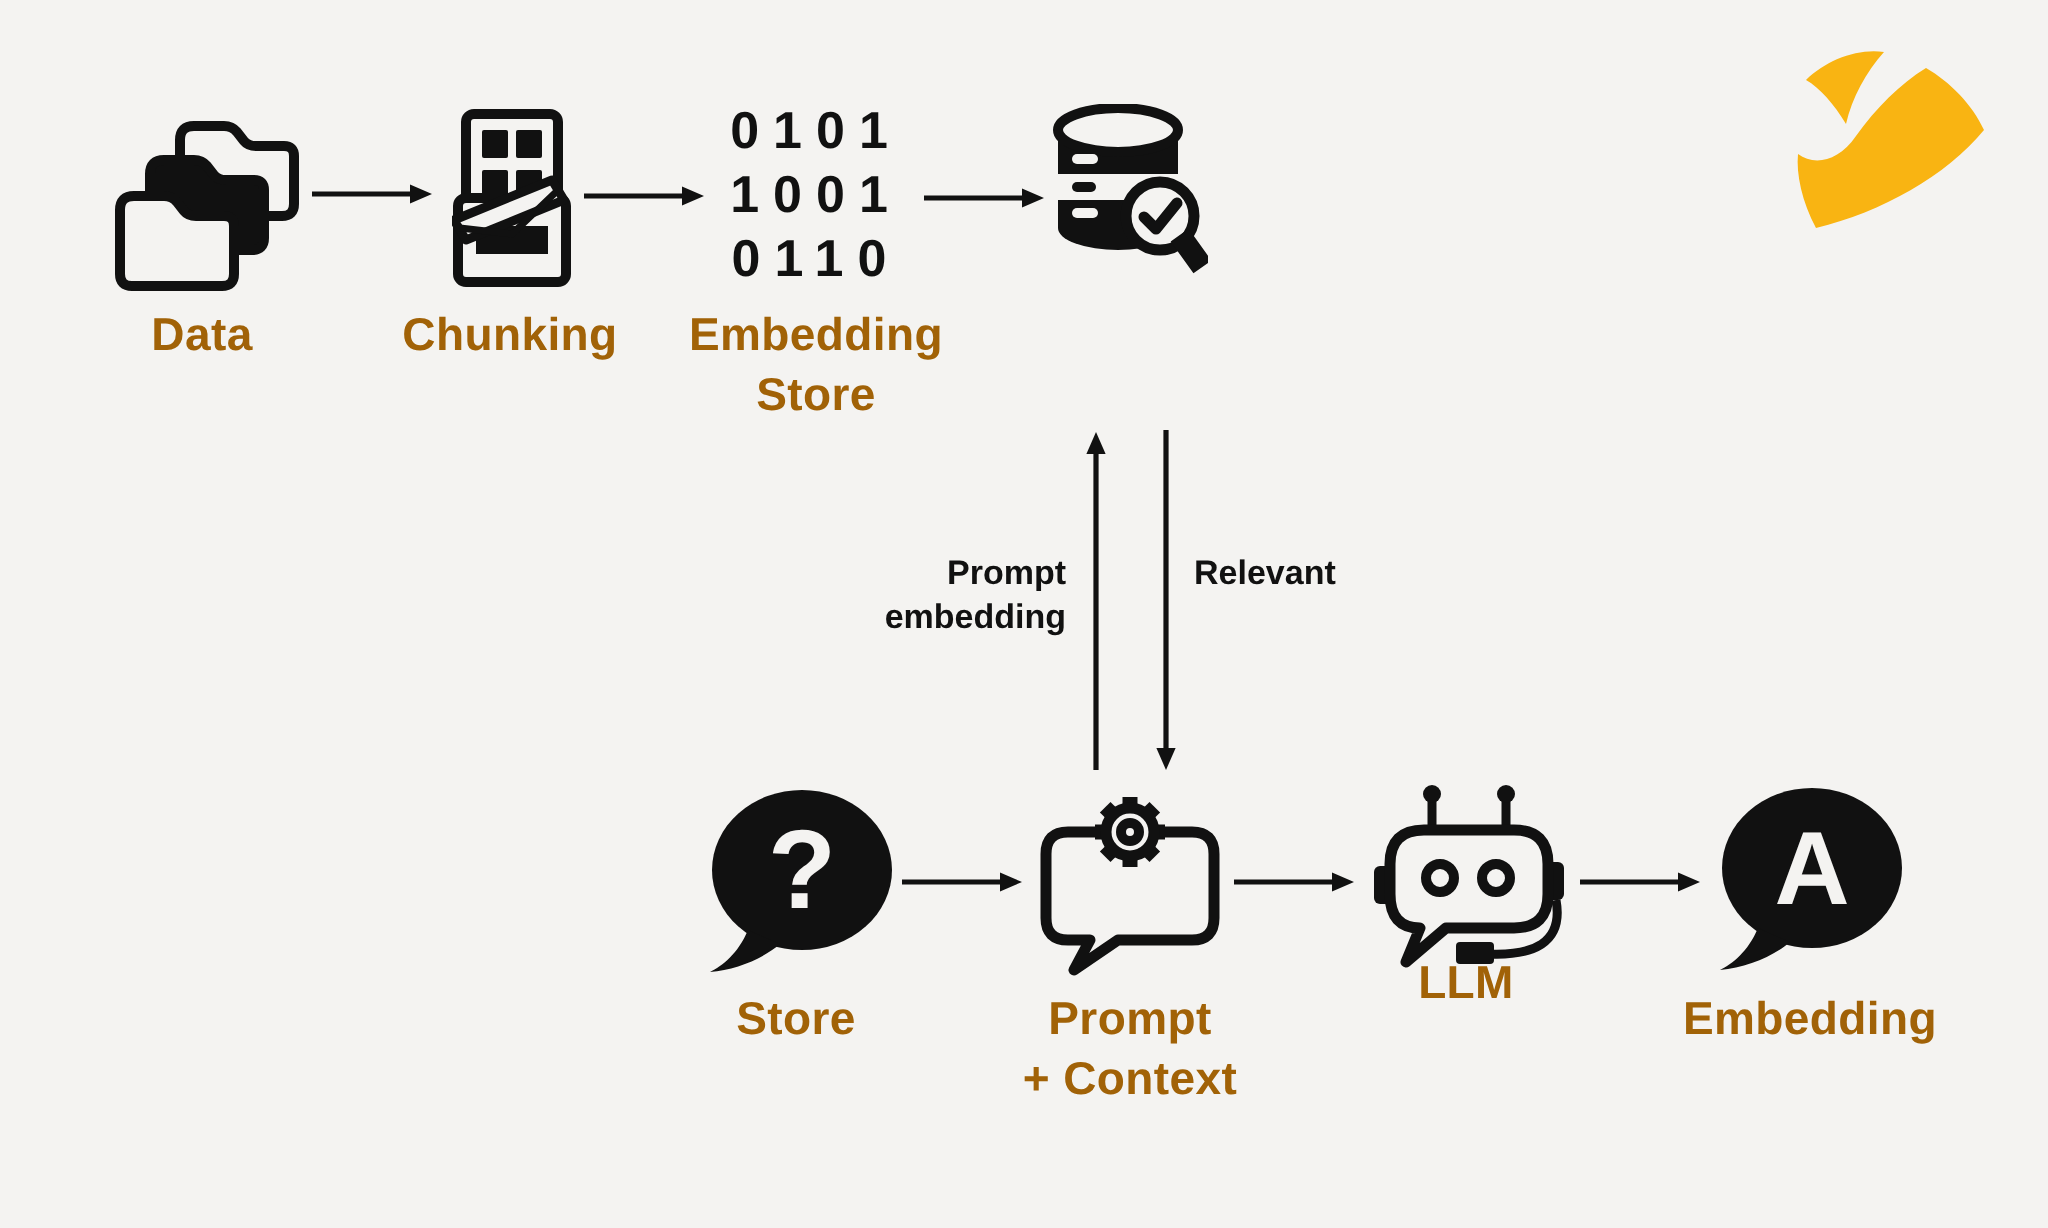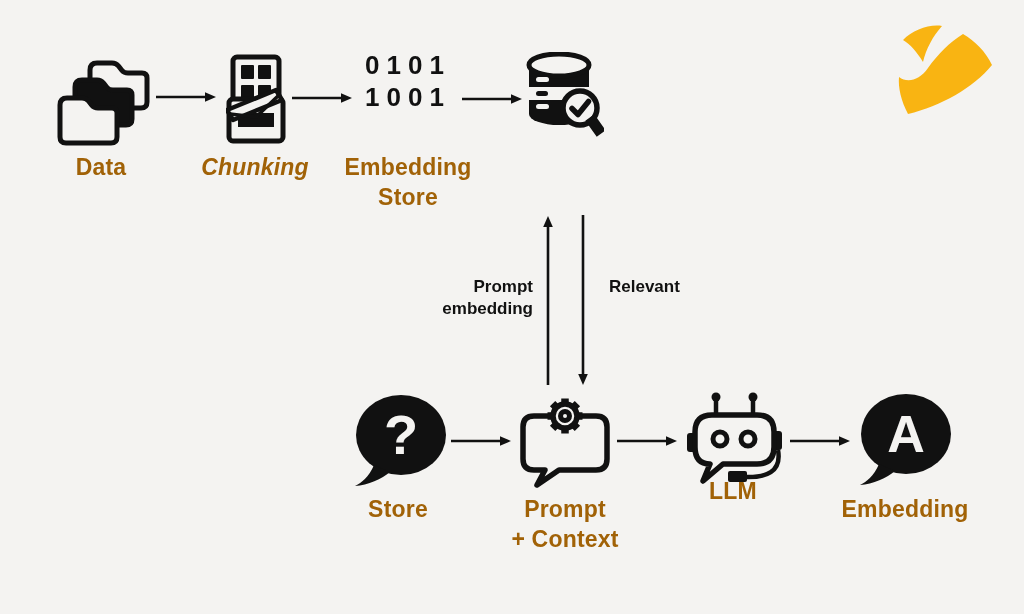--- a/index.html
+++ b/index.html
@@ -59,32 +59,33 @@
         <rect x="32" y="11" width="13" height="14" rx="1"></rect>
         <rect x="15" y="31" width="13" height="14" rx="1"></rect>
         <rect x="32" y="31" width="13" height="14" rx="1"></rect>
       </g>
       <rect x="3" y="45" width="54" height="42" rx="4" fill="#f4f3f1" stroke="#111" stroke-width="5"></rect>
       <rect x="12" y="59" width="36" height="14" fill="#111"></rect>
       <path d="M1 56 L50 36 L56 46 L7 66 Z" fill="#f4f3f1" stroke="#111" stroke-width="4.5" stroke-linejoin="round"></path>
       <path d="M4 60 L30 63 L52 42" fill="none" stroke="#111" stroke-width="3.5" stroke-linejoin="round"></path>
     </svg>
   </div>
-  <div class="node-label" style="left:195px;top:152px;width:120px;font-style:italic;">Chunking</div>
+  <div class="node-label" style="left:195px;top:152px;width:120px;">Chunking</div>
 
   <div class="abs" style="left:291px;top:91px;">
     <svg width="62" height="14" viewBox="0 0 62 14">
       <line x1="1" y1="7" x2="51" y2="7" stroke="#111" stroke-width="2.6"></line>
       <polygon points="50,2.2 61,7 50,11.8" fill="#111"></polygon>
     </svg>
   </div>
 
   <div class="binary" style="left:338px;top:49px;width:140px;">
     <div>0101</div>
     <div>1001</div>
+    <div>0110</div>
   </div>
   <div class="node-label" style="left:338px;top:152px;width:140px;">
     <div>Embedding</div>
     <div>Store</div>
   </div>
 
   <div class="abs" style="left:461px;top:92px;">
     <svg width="62" height="14" viewBox="0 0 62 14">
       <line x1="1" y1="7" x2="51" y2="7" stroke="#111" stroke-width="2.6"></line>
       <polygon points="50,2.2 61,7 50,11.8" fill="#111"></polygon>
@@ -116,21 +117,21 @@
     <svg width="14" height="172" viewBox="0 0 14 172">
       <line x1="7" y1="1" x2="7" y2="162" stroke="#111" stroke-width="2.6"></line>
       <polygon points="2.2,160 7,171 11.8,160" fill="#111"></polygon>
     </svg>
   </div>
 
   <div class="edge-label" style="left:413px;top:276px;width:120px;text-align:right;">
     <div>Prompt</div>
     <div>embedding</div>
   </div>
-  <div class="edge-label" style="left:597px;top:276px;width:120px;text-align:left;margin-left:12px;">
+  <div class="edge-label" style="left:597px;top:276px;width:120px;text-align:left;">
     <div>Relevant</div>
   </div>
 
   <div class="abs" style="left:352px;top:393px;">
     <svg width="94" height="94" viewBox="0 0 94 94">
       <ellipse cx="49" cy="42" rx="45" ry="40" fill="#111"></ellipse>
       <path d="M22 72 C17 84 9 90 3 93 C16 92 30 86 38 79 Z" fill="#111"></path>
       <text x="49" y="61" text-anchor="middle" font-size="56" font-weight="800" fill="#f4f3f1" font-family="Liberation Sans, sans-serif">?</text>
     </svg>
   </div>

